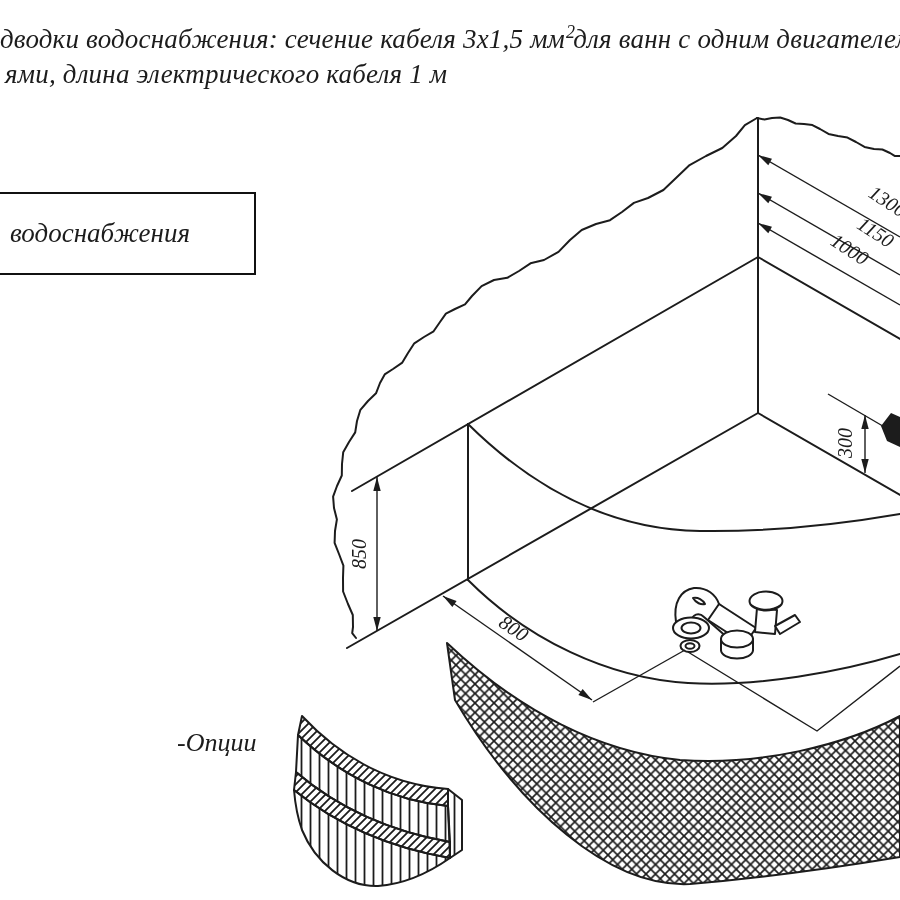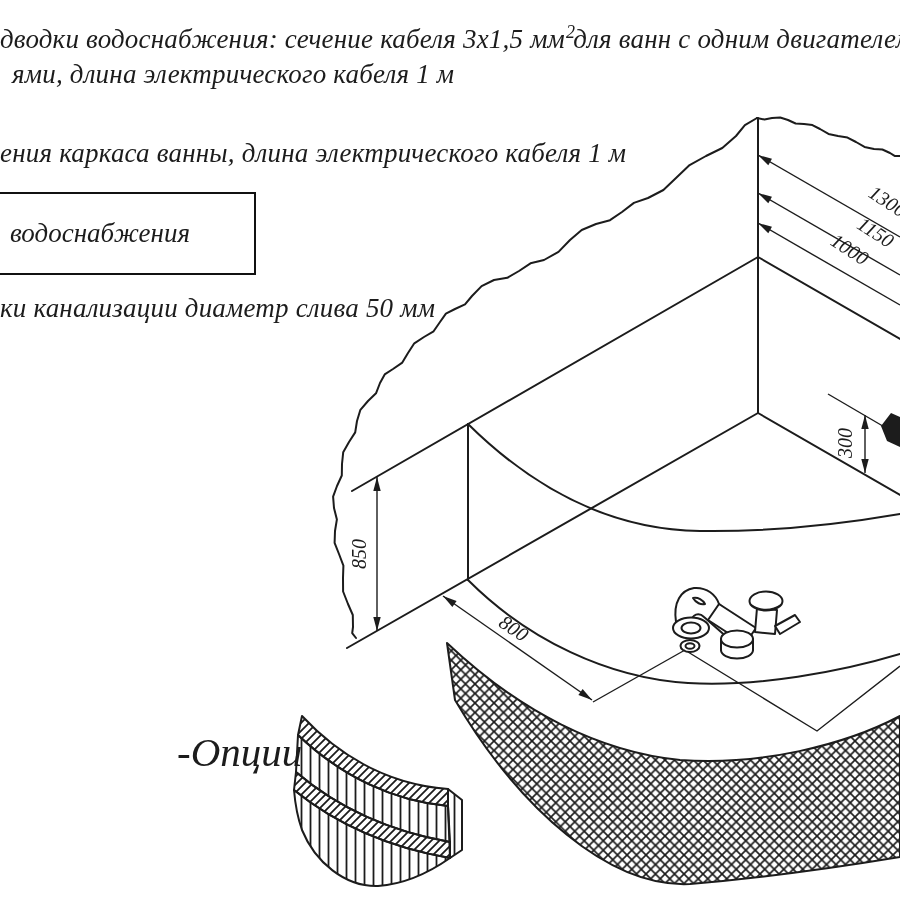--- a/index.html
+++ b/index.html
@@ -5,21 +5,21 @@
   html,body{margin:0;padding:0;background:#fff;}
   #stage{position:relative;width:900px;height:900px;background:#ffffff;overflow:hidden;
          font-family:"Liberation Serif","DejaVu Serif",serif;color:#1c1c1c;}
   #drawing{position:absolute;left:0;top:0;}
   .spec{position:absolute;white-space:nowrap;font-style:italic;font-size:27px;line-height:1.15;
         letter-spacing:0.2px;}
   .sup{font-size:18px;vertical-align:10px;margin:0 -2px 0 1px;font-style:italic;}
   .waterbox{position:absolute;left:-4px;top:192px;width:260px;height:83px;border:2.5px solid #111;
             display:flex;align-items:center;box-sizing:border-box;background:#fff;}
   .waterbox span{font-style:italic;font-size:27px;padding-left:12px;}
-  .options-label{position:absolute;left:177px;top:728px;font-style:italic;font-size:41px;}
+  .options-label{position:absolute;left:177px;top:728px;font-style:italic;font-size:26px;}
   .dimtxt{font-style:italic;font-size:20px;fill:#1c1c1c;font-family:"Liberation Serif","DejaVu Serif",serif;}
   svg .ln{stroke:#1c1c1c;stroke-width:2;fill:none;stroke-linecap:round;stroke-linejoin:round;}
   svg .thin{stroke:#1c1c1c;stroke-width:1.4;fill:none;}
   svg .wfill{fill:#ffffff;stroke:#1c1c1c;stroke-width:2;stroke-linejoin:round;}
 </style>
 </head>
 <body>
 
 <div id="stage">
 
@@ -122,23 +122,21 @@
       <path d="M 296,772 C 338,808 388,831 450,842 L 450,858 C 386,847 336,824 294,790 Z" fill="url(#dstripes)" stroke="#1c1c1c" stroke-width="2"></path>
       <path d="M 294,790 C 336,824 386,847 450,858 C 430,872 406,884 378,886
                C 345,887 315,862 302,830 C 297,816 295,802 294,790 Z" fill="url(#vstripes)" stroke="#1c1c1c" stroke-width="2"></path>
       <path d="M 448,789 L 462,800 L 462,850 L 450,858 L 448,806 Z" fill="url(#vstripes)" stroke="#1c1c1c" stroke-width="2"></path>
     </g>
   </svg>
 
   <div class="spec" style="left:0;top:22px">
     <span>дводки водоснабжения: сечение кабеля 3х1,5 мм</span><sup class="sup">2</sup><span>для ванн с одним двигателем, 3х2,5 мм</span>
   </div>
-  <div class="spec" style="left:12px;top:59px">ями, длина электрического кабеля 1 м</div>
-  <div class="spec" style="left:0;top:138px">ения каркаса ванны, длина электрического кабеля 1 м</div>
+  <div class="spec" style="left:5px;top:59px">ями, длина электрического кабеля 1 м</div>
 
   <div class="waterbox">
     <span>водоснабжения</span>
   </div>
 
-  <div class="spec" style="left:0;top:293px">ки канализации диаметр слива 50 мм</div>
 
   <div class="options-label">-Опции</div>
 </div>
 
 </body></html>

